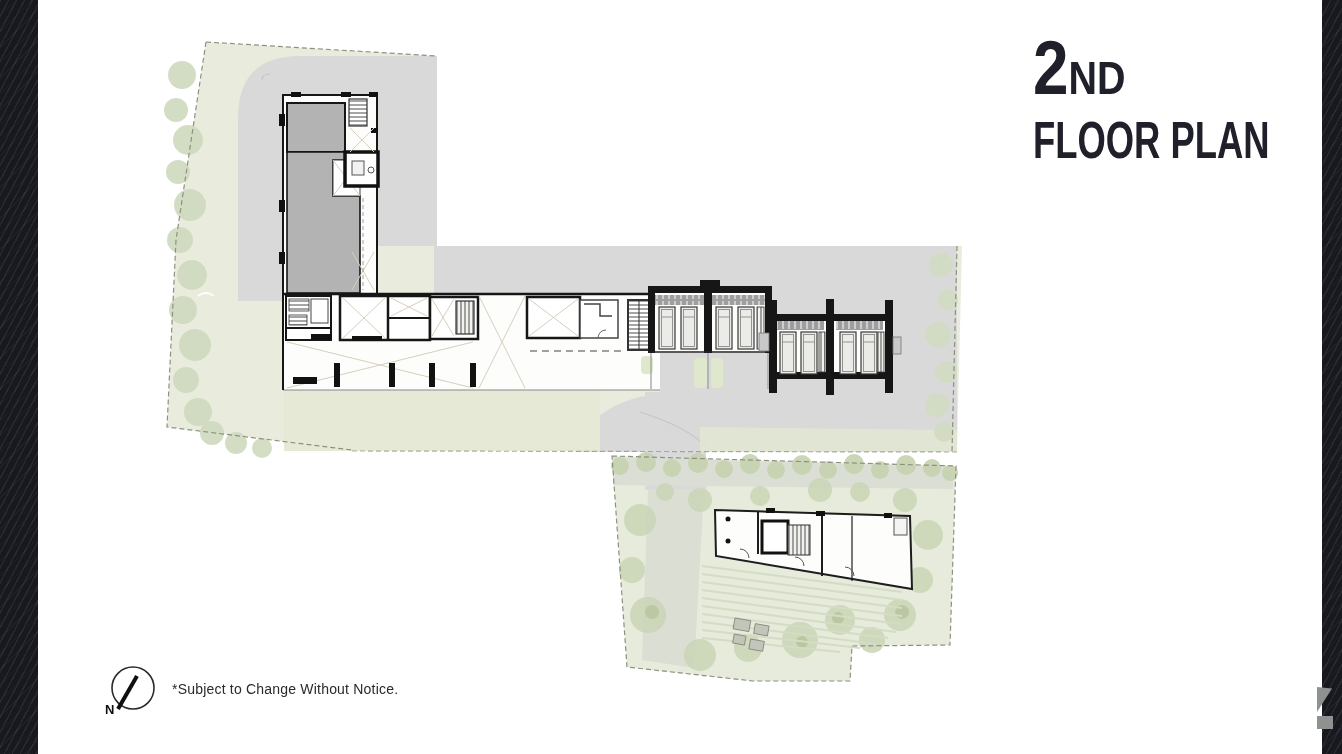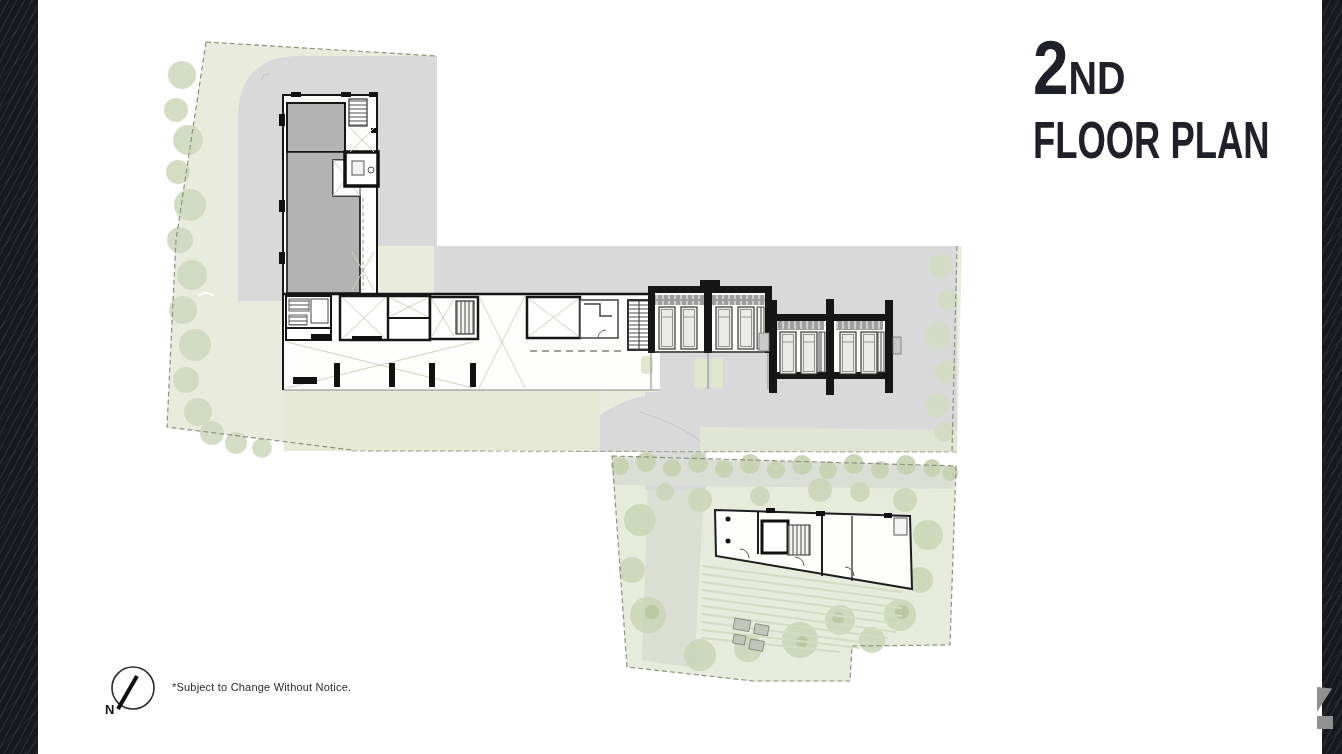--- a/index.html
+++ b/index.html
@@ -29,21 +29,21 @@
     position:absolute;left:1317px;top:716px;width:16px;height:13px;
     background:#8f9190;z-index:6;
   }
   
   .title-block{position:absolute;left:1033px;top:30px;color:#20202a;z-index:4;}
   .title-line1{display:flex;align-items:baseline;font-weight:700;transform:scaleX(.84);transform-origin:left bottom;}
   .title-number{font-size:76px;line-height:1;letter-spacing:-2px;}
   .title-suffix{font-size:47px;line-height:1;margin-left:2px;letter-spacing:0;}
   .title-line2{margin-top:8px;font-size:52px;font-weight:700;line-height:1;transform:scaleX(.70);transform-origin:left top;white-space:nowrap;letter-spacing:0;}
   
-  .footnote{position:absolute;left:172px;top:681px;font-size:11px;color:#2a2a2a;letter-spacing:.2px;z-index:4;}
+  .footnote{position:absolute;left:172px;top:681px;font-size:14px;color:#2a2a2a;letter-spacing:.2px;z-index:4;}
   .north-label{position:absolute;left:105px;top:702px;font-size:13px;font-weight:700;color:#101010;z-index:4;}
   
   .plan-svg{position:absolute;left:0;top:0;z-index:2;}
 </style>
 </head>
 <body>
 
 <div class="band band-left"></div>
 <div class="band band-right"></div>
 <div class="logo-fragment-tri"></div>

